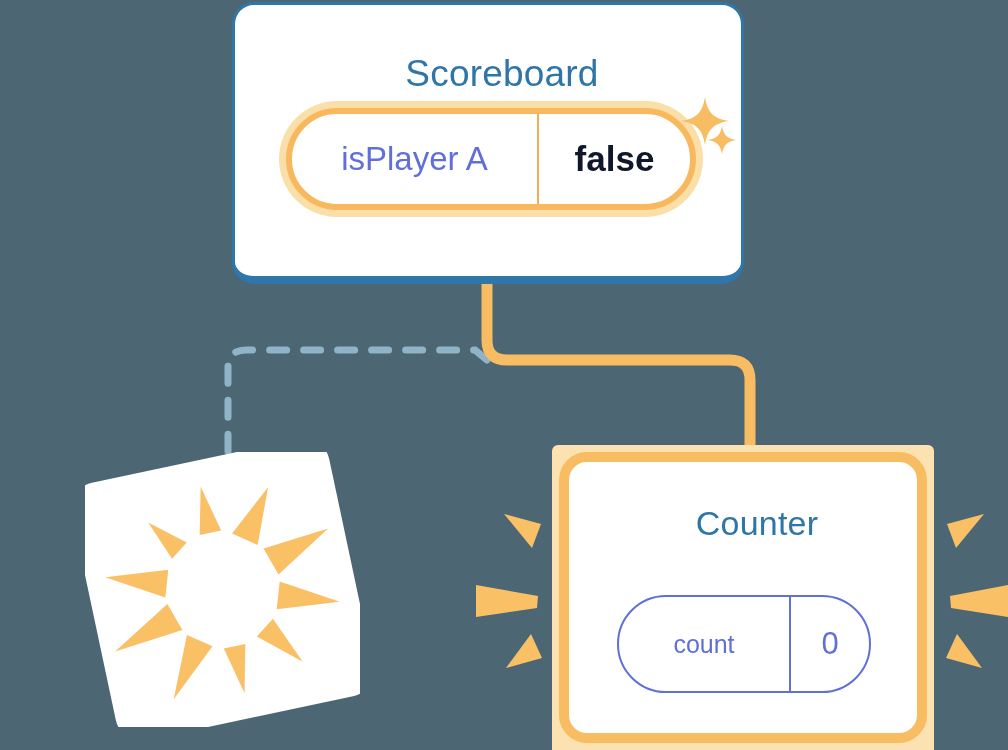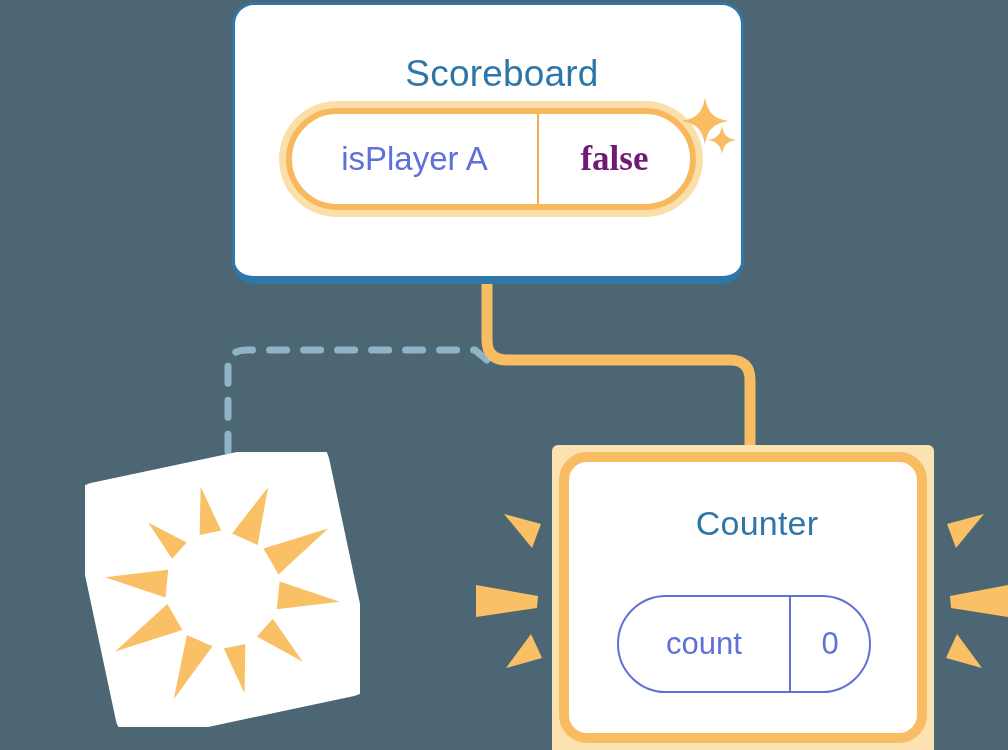--- a/index.html
+++ b/index.html
@@ -87,24 +87,23 @@
   #scoreboard-pill .pill-divider {
     width: 2px;
     background: #f3ae55;
     margin: 0;
   }
   #scoreboard-pill .pill-val {
     flex: 1 1 auto;
     display: flex;
     align-items: center;
     justify-content: center;
-    color: #701a75;
+    color: #0f172a;
     font-size: 35px;
     font-weight: bold;
-    font-family: Liberation Serif, serif;
   }
 
   
   .sparkle {
     position: absolute;
     z-index: 4;
   }
   #sparkle-big { left: 679px; top: 95px; }
   #sparkle-small { left: 707px; top: 125px; }
 
@@ -146,21 +145,21 @@
     display: flex;
     align-items: stretch;
     background: transparent;
   }
   #counter-pill .pill-key {
     flex: 0 0 170px;
     display: flex;
     align-items: center;
     justify-content: center;
     color: #6070d8;
-    font-size: 31px;
+    font-size: 25px;
   }
   #counter-pill .pill-divider {
     width: 2px;
     background: #6070d8;
   }
   #counter-pill .pill-val {
     flex: 1 1 auto;
     display: flex;
     align-items: center;
     justify-content: center;

